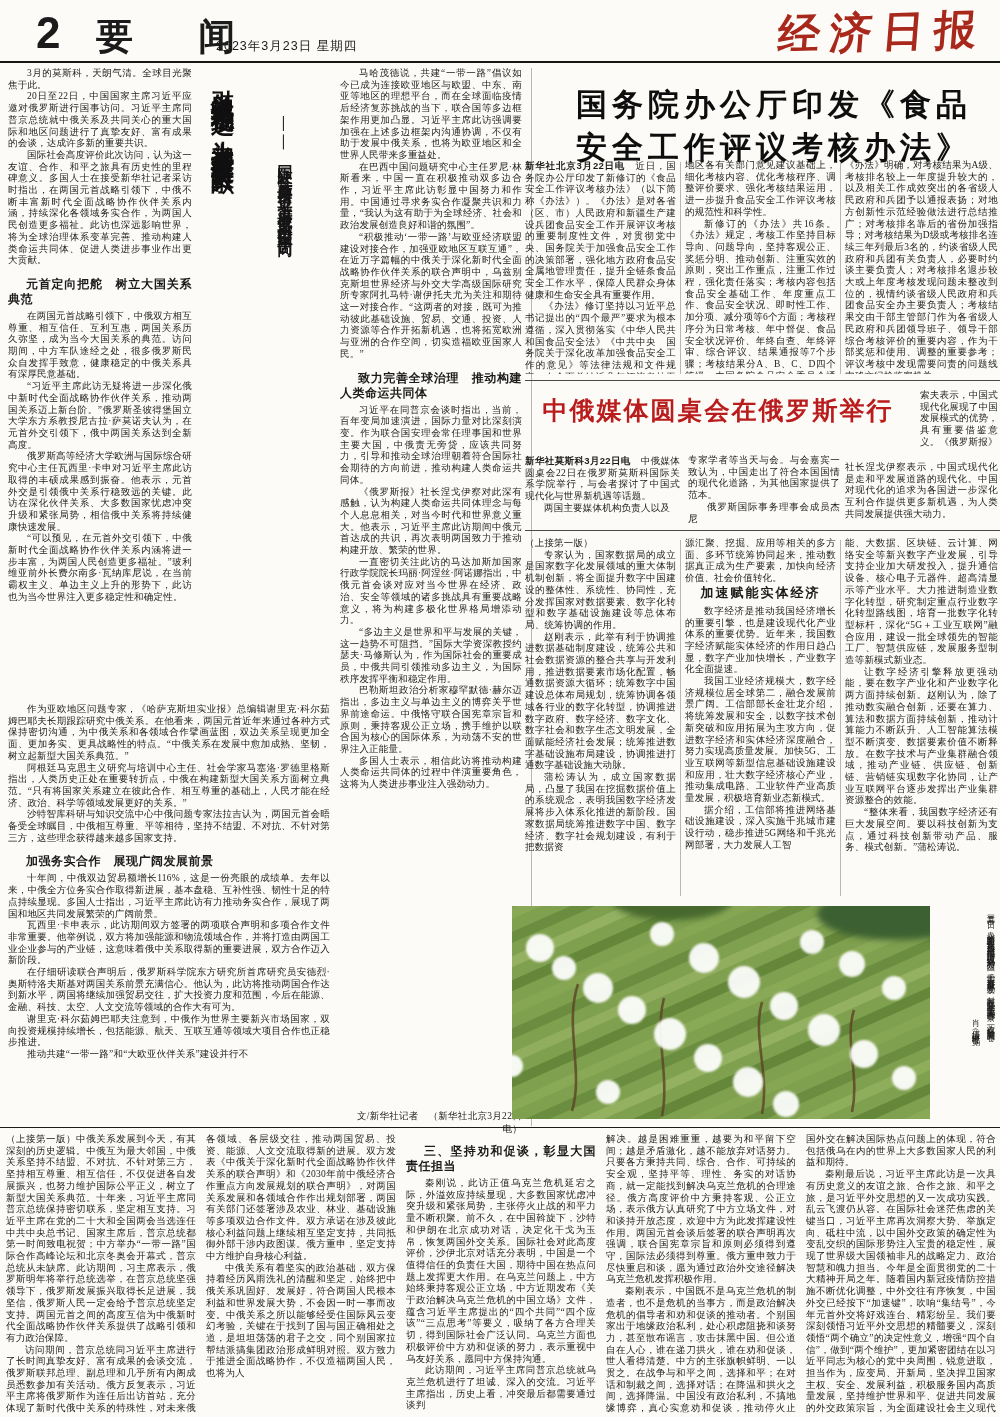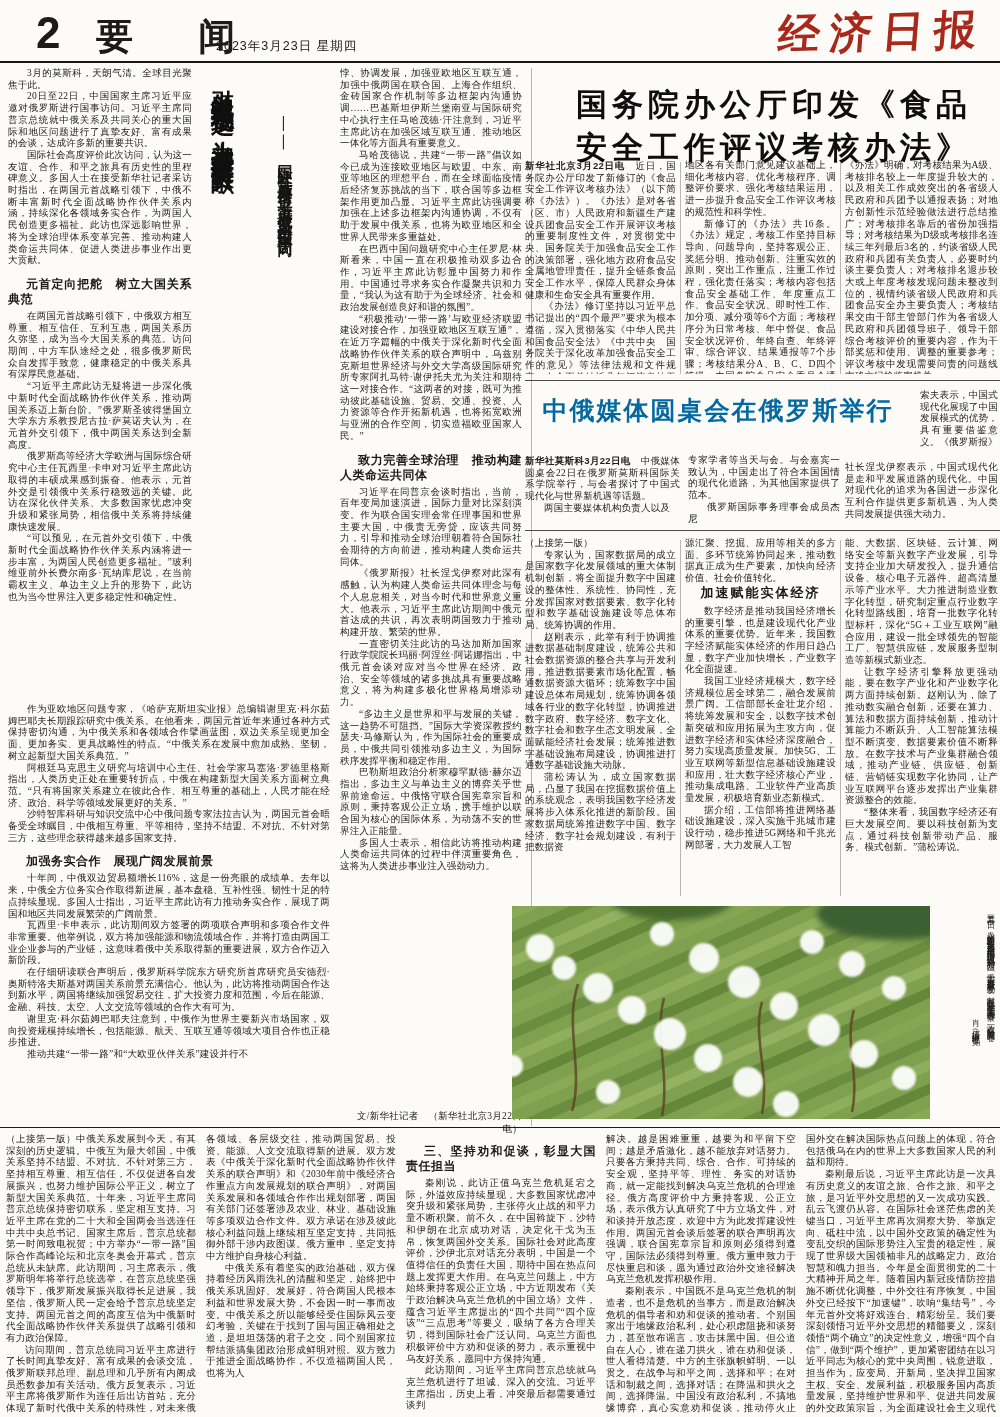--- a/index.html
+++ b/index.html
@@ -30,21 +30,21 @@
   
   .vtitle-main{writing-mode:vertical-rl;font-family:"Liberation Sans",sans-serif;
       font-weight:800;font-size:23px;letter-spacing:2.5px;line-height:46px;color:#101010;}
   .vtitle-sub{writing-mode:vertical-rl;font-weight:700;font-size:15px;letter-spacing:3.5px;
       line-height:30px;color:#151515;}
   .sig{font-size:9.5px;text-align:right;letter-spacing:0.3px;}
   
   .food-title{left:528px;top:70px;width:466px;text-align:center;font-weight:800;
       font-size:31px;line-height:43px;letter-spacing:5px;color:#0e0e0e;}
   .media-title{left:534px;top:394px;width:368px;text-align:center;font-weight:800;
-      font-size:25px;letter-spacing:2px;color:#0369a1;}
+      font-size:25px;letter-spacing:2px;color:#b91c1c;}
   
   .vrule{width:1px;background:#b9b8b0;}
   .hrule{height:1px;background:#4a4a46;}
   .hrule-strong{height:1px;background:#1c1c1c;}
   
   .caption-v{writing-mode:vertical-rl;font-size:8.3px;line-height:15px;letter-spacing:1.3px;
       height:206px;text-align:justify;}
   .caption-v .credit{padding-top:104px;}
 </style>
 </head>
@@ -84,21 +84,20 @@
         <p class="para t-h">加强务实合作　展现广阔发展前景</p>
         <p class="para">十年间，中俄双边贸易额增长116%，这是一份亮眼的成绩单。去年以来，中俄全方位务实合作取得新进展，基本盘稳、互补性强、韧性十足的特点持续显现。多国人士指出，习近平主席此访有力推动务实合作，展现了两国和地区共同发展繁荣的广阔前景。</p>
         <p class="para">瓦西里·卡申表示，此访期间双方签署的两项联合声明和多项合作文件非常重要。他举例说，双方将加强能源和物流领域合作，并将打造由两国工业企业参与的产业链，这意味着俄中关系取得新的重要进展，双方合作迈入新阶段。</p>
         <p class="para">在仔细研读联合声明后，俄罗斯科学院东方研究所首席研究员安德烈·奥斯特洛夫斯基对两国关系前景充满信心。他认为，此访将推动两国合作达到新水平，两国将继续加强贸易交往，扩大投资力度和范围，今后在能源、金融、科技、太空、人文交流等领域的合作大有可为。</p>
         <p class="para">谢里克·科尔茹姆巴耶夫注意到，中俄作为世界主要新兴市场国家，双向投资规模持续增长，包括能源、航天、互联互通等领域大项目合作也正稳步推进。</p>
         <p class="para">推动共建“一带一路”和“大欧亚伙伴关系”建设并行不</p>
       </div>
 
     <div class="abs col" style="left:340px;top:68px;width:182px;height:1038px">
 
-    <p class="para t-cont">悖、协调发展，加强亚欧地区互联互通，加强中俄两国在联合国、上海合作组织、金砖国家合作机制等多边框架内沟通协调……巴基斯坦伊斯兰堡南亚与国际研究中心执行主任马哈茂德·汗注意到，习近平主席此访在加强区域互联互通、推动地区一体化等方面具有重要意义。</p>
         <p class="para">马哈茂德说，共建“一带一路”倡议如今已成为连接欧亚地区与欧盟、中东、南亚等地区的理想平台，而在全球面临疫情后经济复苏挑战的当下，联合国等多边框架作用更加凸显。习近平主席此访强调要加强在上述多边框架内沟通协调，不仅有助于发展中俄关系，也将为欧亚地区和全世界人民带来多重益处。</p>
         <p class="para">在巴西中国问题研究中心主任罗尼·林斯看来，中国一直在积极推动双多边合作，习近平主席此访彰显中国努力和作用。中国通过寻求务实合作凝聚共识和力量，“我认为这有助于为全球经济、社会和政治发展创造良好和谐的氛围”。</p>
         <p class="para">“积极推动‘一带一路’与欧亚经济联盟建设对接合作，加强亚欧地区互联互通”，在近万字篇幅的中俄关于深化新时代全面战略协作伙伴关系的联合声明中，乌兹别克斯坦世界经济与外交大学高级国际研究所专家阿扎马特·谢伊托夫尤为关注和期待这一对接合作。“这两者的对接，既可为推动彼此基础设施、贸易、交通、投资、人力资源等合作开拓新机遇，也将拓宽欧洲与亚洲的合作空间，切实造福欧亚国家人民。”</p>
         <p class="para t-h">致力完善全球治理　推动构建人类命运共同体</p>
         <p class="para">习近平在同普京会谈时指出，当前，百年变局加速演进，国际力量对比深刻演变。作为联合国安理会常任理事国和世界主要大国，中俄责无旁贷，应该共同努力，引导和推动全球治理朝着符合国际社会期待的方向前进，推动构建人类命运共同体。</p>
         <p class="para">《俄罗斯报》社长涅戈伊察对此深有感触，认为构建人类命运共同体理念与每个人息息相关，对当今时代和世界意义重大。他表示，习近平主席此访期间中俄元首达成的共识，再次表明两国致力于推动构建开放、繁荣的世界。</p>
         <p class="para">一直密切关注此访的马达加斯加国家行政学院院长玛丽·阿涅丝·阿诺娜指出，中俄元首会谈对应对当今世界在经济、政治、安全等领域的诸多挑战具有重要战略意义，将为构建多极化世界格局增添动力。</p>
         <p class="para">“多边主义是世界和平与发展的关键，这一趋势不可阻挡。”国际大学资深教授约瑟夫·马修斯认为，作为国际社会的重要成员，中俄共同引领推动多边主义，为国际秩序发挥平衡和稳定作用。</p>
         <p class="para">巴勒斯坦政治分析家穆罕默德·赫尔迈指出，多边主义与单边主义的博弈关乎世界前途命运。中俄恪守联合国宪章宗旨和原则，秉持客观公正立场，携手维护以联合国为核心的国际体系，为动荡不安的世界注入正能量。</p>
         <p class="para">多国人士表示，相信此访将推动构建人类命运共同体的过程中伴演重要角色，这将为人类进步事业注入强劲动力。</p>

